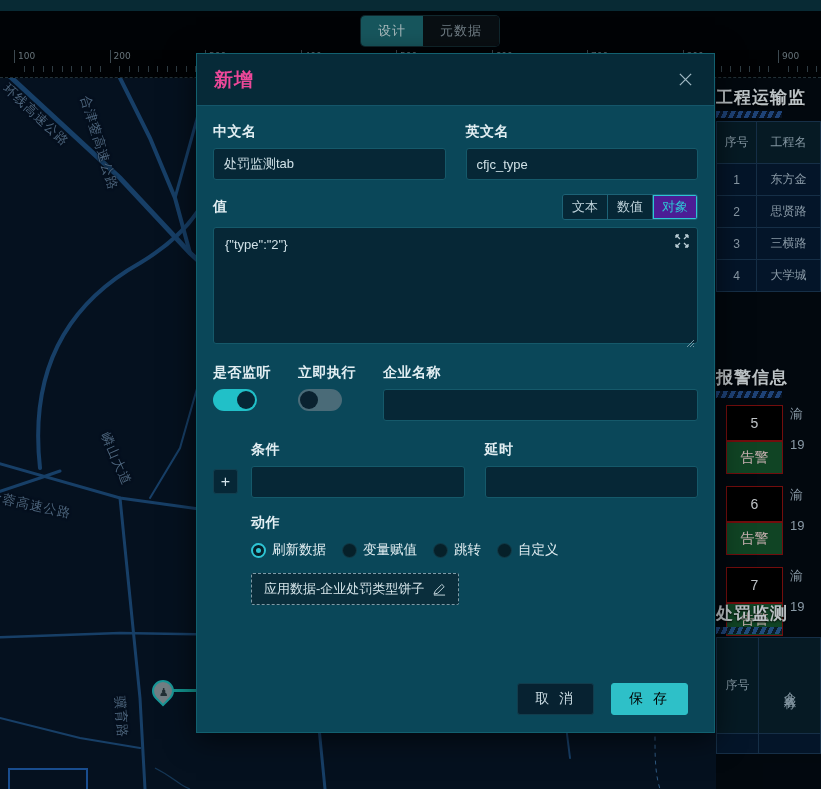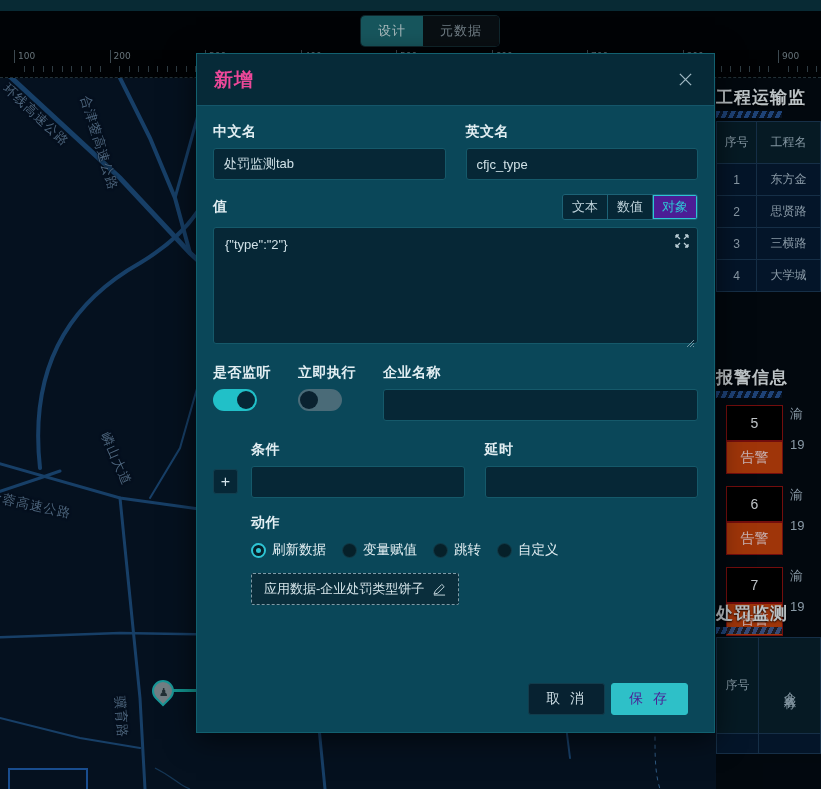--- a/index.html
+++ b/index.html
@@ -105,21 +105,21 @@
   .alarm-row {
     position: relative; margin-top: 7px; height: 74px;
   }
   .alarm-num {
     position: absolute; left: 10px; top: 0; width: 57px; height: 36px;
     border: 1px solid #8d1111; background: #000; color: #e8eef2;
     font-size: 14px; text-align: center; line-height: 34px;
   }
   .alarm-badge {
     position: absolute; left: 10px; top: 36px; width: 57px; height: 33px;
-    border: 1px solid #8d1111; background: #c2410c; color: #f3d7d7;
+    border: 1px solid #8d1111; background: #14532d; color: #f3d7d7;
     font-size: 14px; text-align: center; line-height: 31px;
   }
   .alarm-side {
     position: absolute; left: 74px; top: 0; color: #a8bccb; font-size: 13px;
   }
   .alarm-side .l2 { margin-top: 14px; text-align: right; }
   .vhead {
     writing-mode: vertical-rl; text-orientation: upright; letter-spacing: 2px;
   }
 
@@ -236,29 +236,29 @@
   .tag {
     display: inline-flex; align-items: center; gap: 9px;
     margin-top: 14px; margin-left: 0;
     padding: 6px 12px; border: 1px dashed #7e9aa6; background: #0a2e3c;
     color: #d6e5ea; font-size: 13px; border-radius: 2px; cursor: pointer;
   }
   .pencil { width: 13px; height: 13px; color: #cfe0e6; }
 
   .dlg-foot {
     height: 66px; display: flex; align-items: center; justify-content: flex-end;
-    gap: 6px; padding: 0 26px; margin-left: 18px;
+    gap: 17px; padding: 0 26px; margin-left: 18px;
   }
   .btn {
     min-width: 60px; height: 32px; border-radius: 3px; font-size: 14px;
     cursor: pointer; padding: 0 17px; letter-spacing: 3px;
     font-family: "Liberation Sans", sans-serif;
   }
   .btn-cancel { background: #072231; border: 1px solid #123c4c; color: #cadbe2; }
-  .btn-save { background: #2ec0c8; border: 1px solid #2ec0c8; color: #4c1d95; }
+  .btn-save { background: #2ec0c8; border: 1px solid #2ec0c8; color: #000000; }
 </style>
 </head>
 <body>
 
 <div id="app">
 
   <div class="topbar"></div>
 
   <div class="tabbar">
     <button class="tab active">设计</button>

